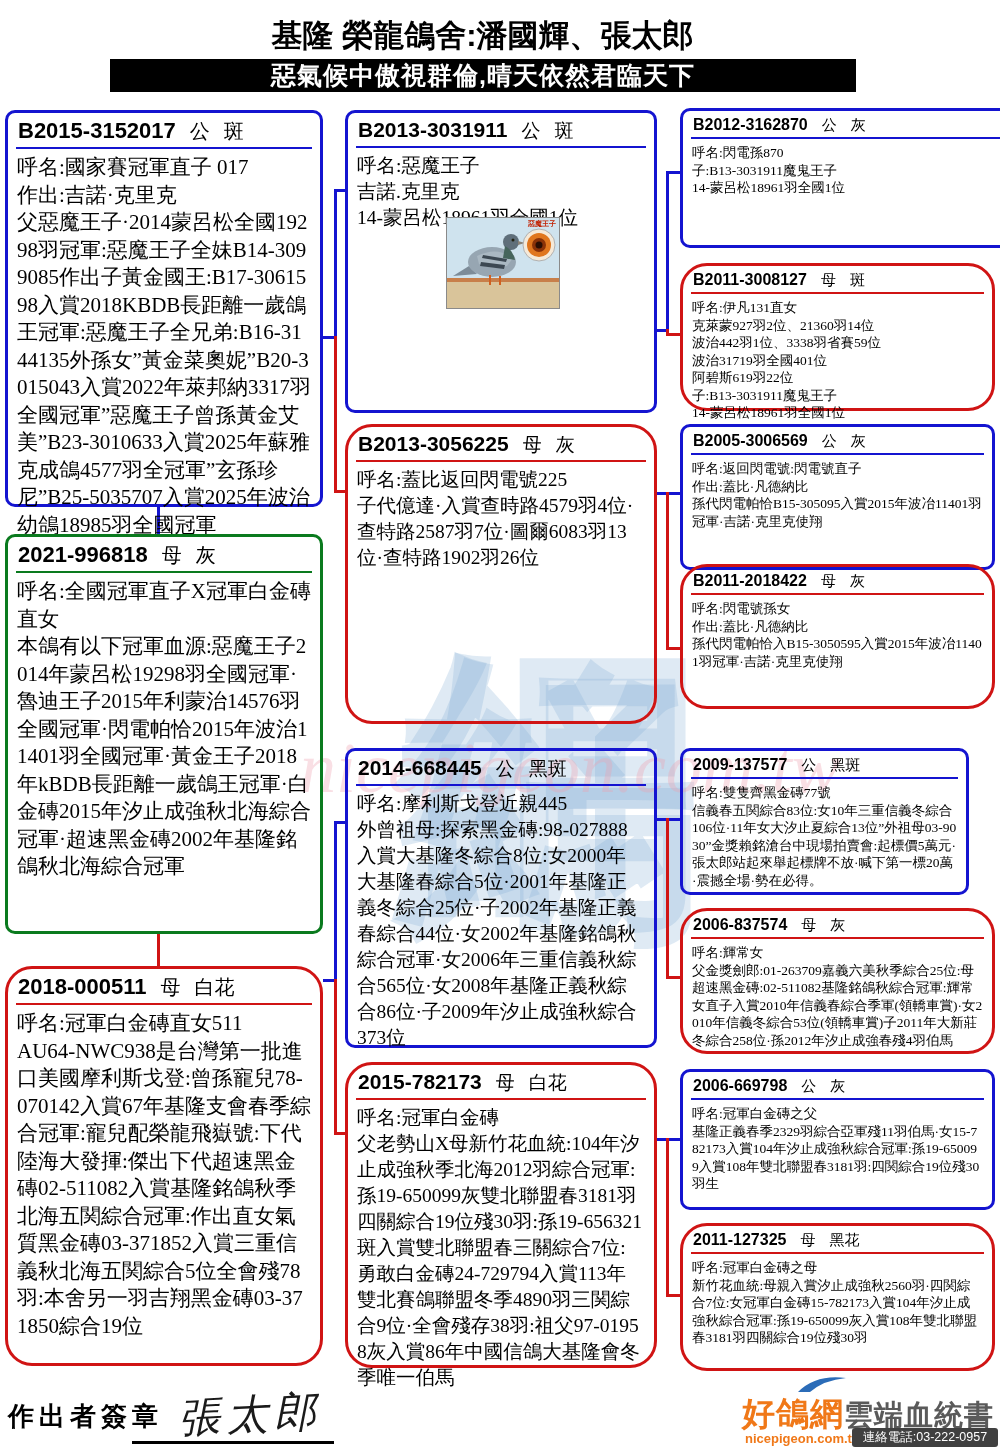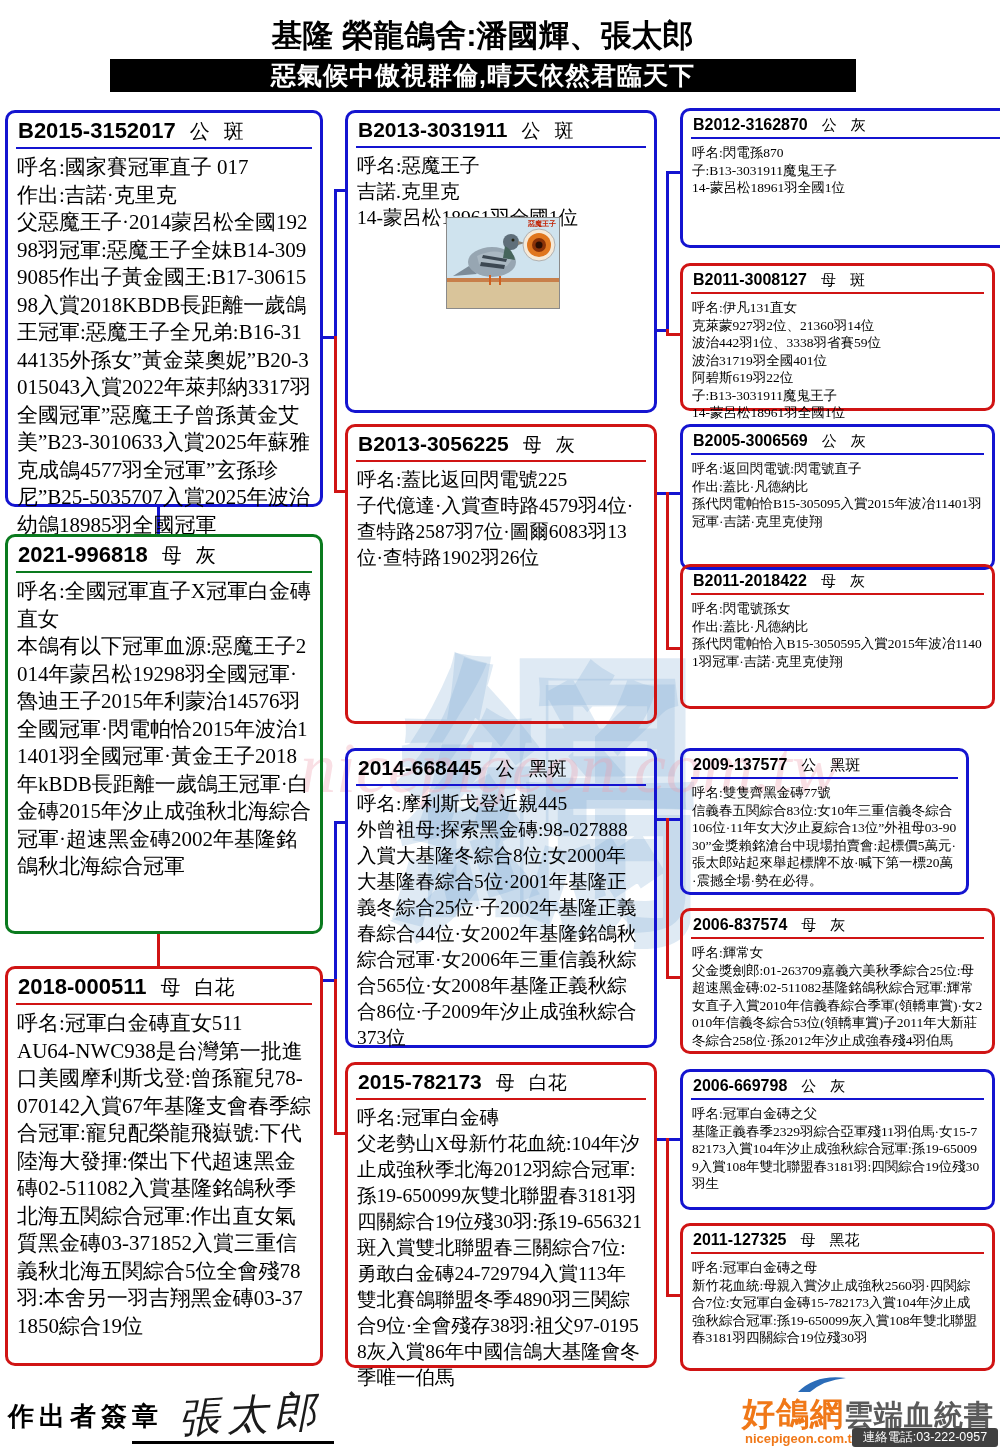--- a/index.html
+++ b/index.html
@@ -12,21 +12,21 @@
   #wm-latin{left:300px;top:727px;font-size:72px;font-style:italic;color:rgba(236,160,176,0.34);}
   
   #title{position:absolute;left:0;top:15px;width:965px;text-align:center;
          font-size:31px;font-weight:bold;color:#000;z-index:2;}
   #banner{position:absolute;left:110px;top:59px;width:746px;height:33px;background:#000;
           color:#fff;display:flex;align-items:center;justify-content:center;
           font-size:25px;font-weight:bold;z-index:2;letter-spacing:1px;}
   
   .box{position:absolute;border:3px solid #000;border-radius:10px;background:transparent;z-index:2;box-sizing:border-box;}
   .c-blue{border-color:#1414d0;} .c-blue .rule{border-color:#1414d0;}
-  .c-red{border-color:#d01414;}  .c-red .rule{border-color:#d01414;}
+  .c-red{border-color:#d01414;border-radius:27px;}  .c-red .rule{border-color:#d01414;}
   .c-green{border-color:#0a7a1e;}.c-green .rule{border-color:#0a7a1e;}
   .hd{display:flex;align-items:baseline;padding:5px 10px 1px 10px;}
   .ring{font-weight:bold;color:#000;}
   .sx{font-family:"Liberation Serif","DejaVu Serif",serif;color:#000;margin-left:14px;}
   .rule{border-top:2px solid;margin:1px 8px 2px 8px;height:0;}
   .bd{font-family:"Liberation Serif","DejaVu Serif",serif;color:#000;white-space:pre-wrap;
       padding:3px 9px;word-break:break-all;}
   .sz-l .ring{font-size:22px;} .sz-l .sx{font-size:20px;} .sz-l .bd{font-size:21px;line-height:27.5px;}
   .sz-m .ring{font-size:21px;} .sz-m .sx{font-size:19px;} .sz-m .bd{font-size:19.5px;line-height:26px;}
   .sz-r .ring{font-size:16px;} .sz-r .sx{font-size:15px;} .sz-r .bd{font-size:13.5px;line-height:17.5px;}

